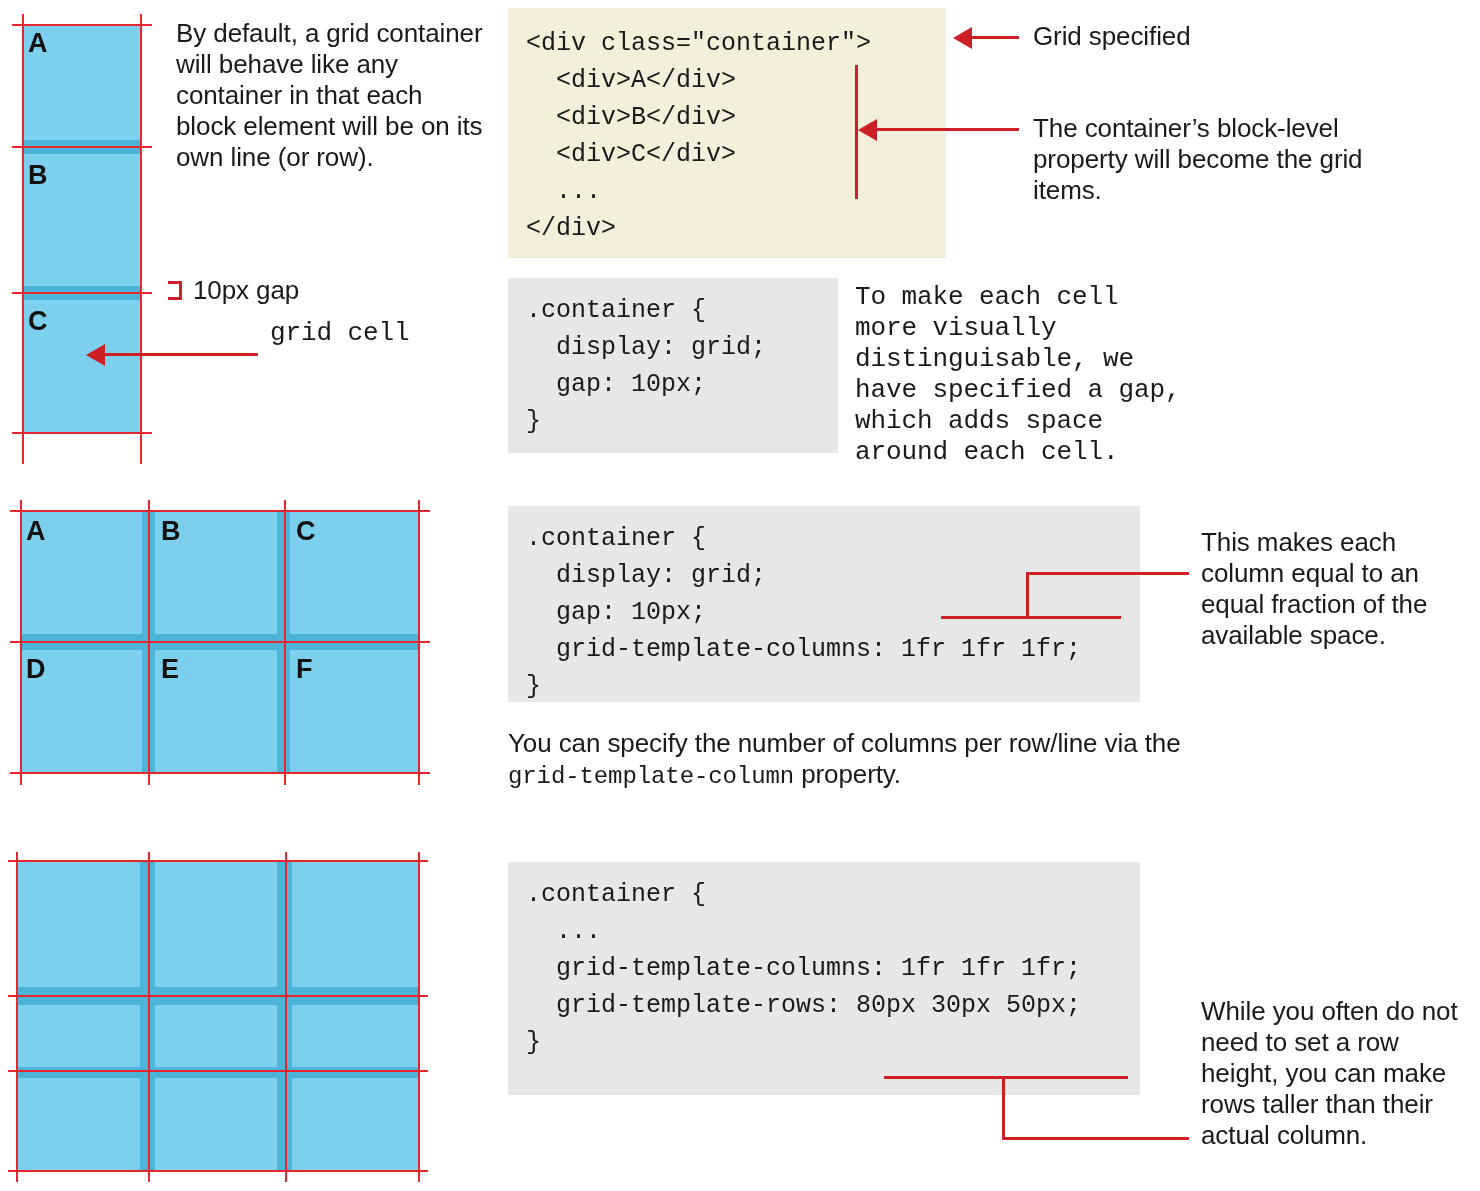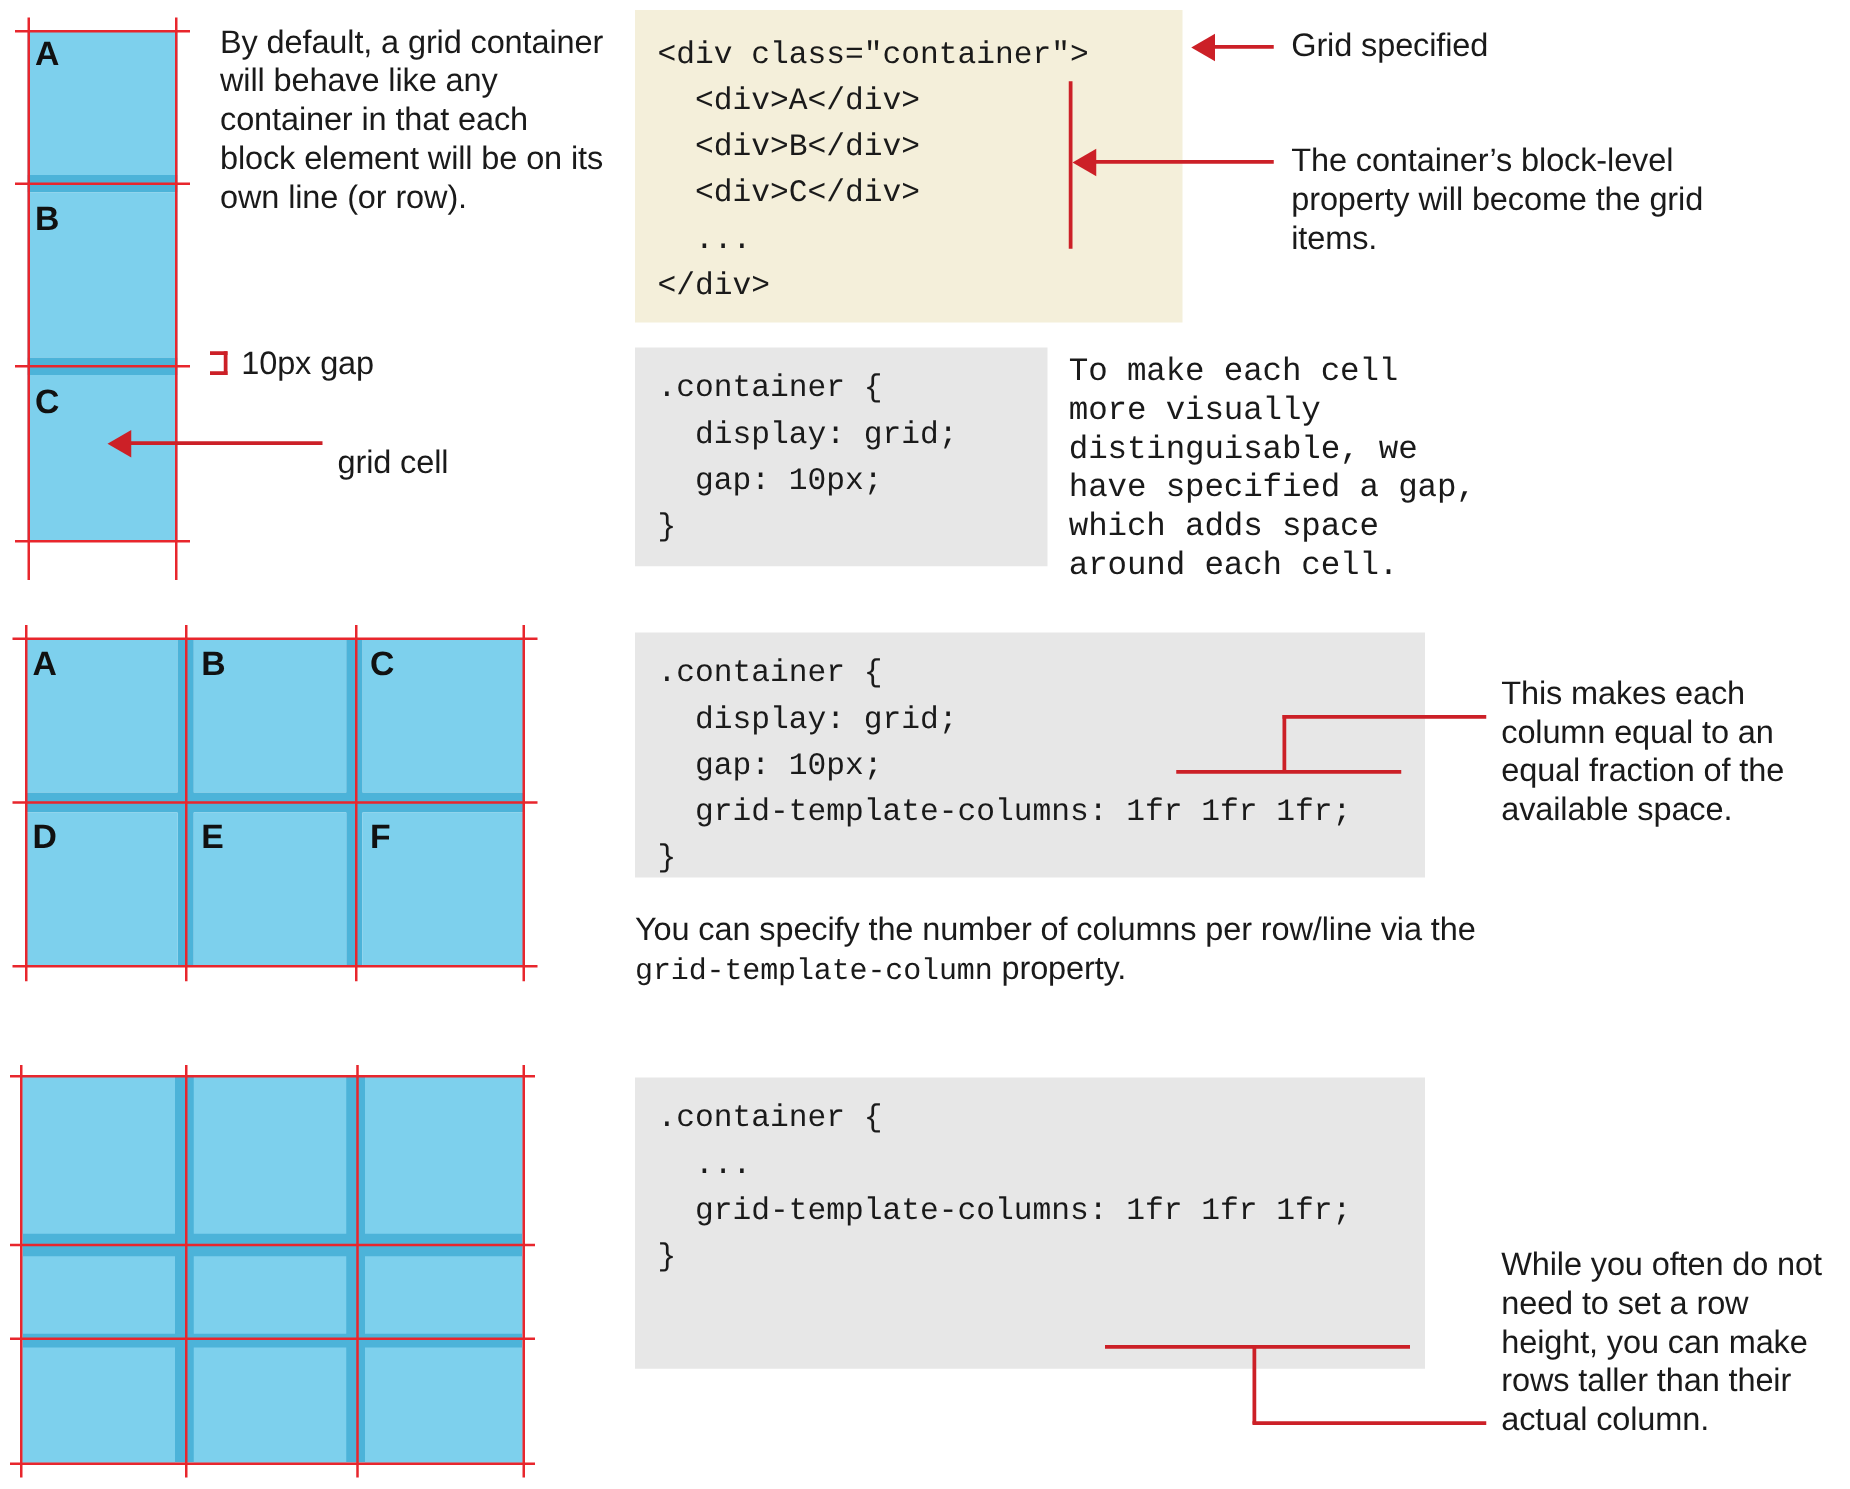--- a/index.html
+++ b/index.html
@@ -92,21 +92,21 @@
   <div class="cellletter" style="left:28px; top:308px;">C</div>
 </div>
 
 <div class="abs prose" style="left:176px; top:18px; width:312px;">By default, a grid container will behave like any container in that each block element will be on its own line (or row).</div>
 
 <div class="abs bracket" style="left:168px; top:281px; width:14px; height:19px;"></div>
 <div class="abs prose" style="left:193px; top:275px; width:200px;">10px  gap</div>
 
 <div class="abs arrowhead-left" style="left:86px; top:344px;"></div>
 <div class="abs ann-h" style="left:104px; top:353px; width:154px;"></div>
-<div class="abs prose" style="left:270px; top:354px; width:200px;">grid cell</div>
+<div class="abs prose" style="left:270px; top:318px; width:200px;font-family:Liberation Mono, monospace;">grid cell</div>
 
 <div class="abs code-beige" style="left:508px; top:8px; width:438px; height:250px; padding:17px 0 0 18px;">
   <div class="codeblock">&lt;div class="container"&gt;
   &lt;div&gt;A&lt;/div&gt;
   &lt;div&gt;B&lt;/div&gt;
   &lt;div&gt;C&lt;/div&gt;
   ...
 &lt;/div&gt;</div>
 </div>
 
@@ -162,21 +162,21 @@
   <div class="codeblock">.container {</div>
   <div class="codeblock">  display: grid;</div>
   <div class="codeblock">  gap: 10px;</div>
   <div class="codeblock hl">  grid-template-columns: 1fr 1fr 1fr;</div>
   <div class="codeblock">}</div>
 </div>
 
 <div class="abs ann-h" style="left:941px; top:616px; width:180px;"></div>
 <div class="abs ann-v" style="left:1026px; top:572px; height:46px;"></div>
 <div class="abs ann-h" style="left:1026px; top:572px; width:163px;"></div>
-<div class="abs prose" style="left:1201px; top:527px; width:272px;margin-top:12px;">This makes each column equal to an equal fraction of the available space.</div>
+<div class="abs prose" style="left:1201px; top:527px; width:272px;">This makes each column equal to an equal fraction of the available space.</div>
 
 <div class="abs prose" style="left:508px; top:728px; width:700px;"><span>You can specify the number of columns per row/line via the </span><span class="mono-inline">grid-template-column</span><span> property.</span></div>
 
 <div class="gridfig" style="left:0px; top:840px; width:460px; height:351px;">
 
   <div class="gapband" style="left:18px; top:20px; width:400px; height:310px;"></div>
 
   <div class="cellblue" style="left:18px; top:20px;  width:122px; height:127px;"></div>
   <div class="cellblue" style="left:155px; top:20px; width:122px; height:127px;"></div>
   <div class="cellblue" style="left:292px; top:20px; width:126px; height:127px;"></div>
@@ -196,19 +196,20 @@
   <div class="rline-v" style="left:16px;  top:12px; height:330px;"></div>
   <div class="rline-v" style="left:148px; top:12px; height:330px;"></div>
   <div class="rline-v" style="left:285px; top:12px; height:330px;"></div>
   <div class="rline-v" style="left:418px; top:12px; height:330px;"></div>
 </div>
 
 <div class="abs code-gray" style="left:508px; top:862px; width:632px; height:233px; padding:14px 0 0 18px;">
   <div class="codeblock">.container {</div>
   <div class="codeblock">  ...</div>
   <div class="codeblock">  grid-template-columns: 1fr 1fr 1fr;</div>
+  <div class="codeblock hl">  grid-template-rows: 80px 30px 50px;</div>
   <div class="codeblock">}</div>
 </div>
 
 <div class="abs ann-h" style="left:884px; top:1076px; width:244px;"></div>
 <div class="abs ann-v" style="left:1002px; top:1076px; height:63px;"></div>
 <div class="abs ann-h" style="left:1002px; top:1137px; width:187px;"></div>
 <div class="abs prose" style="left:1201px; top:996px; width:270px;">While you often do not need to set a row height, you can make rows taller than their actual column.</div>
 
 </body></html>

